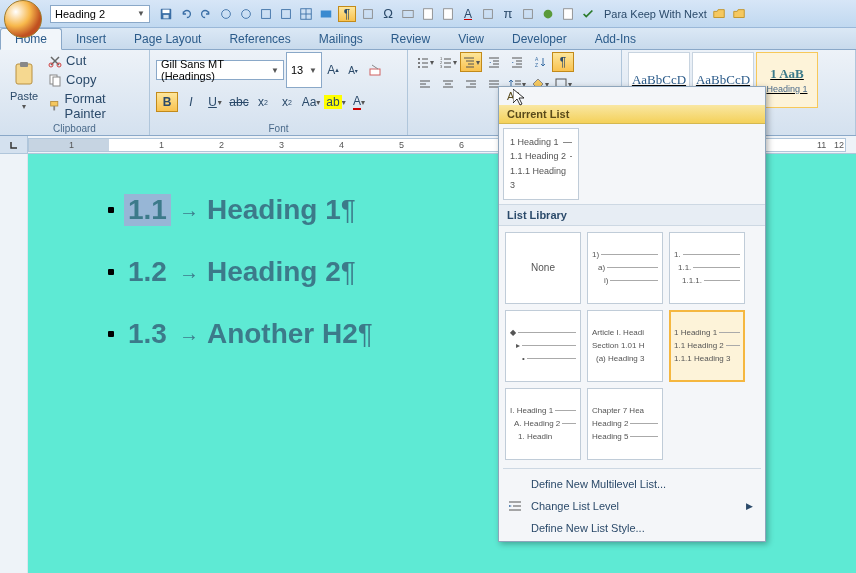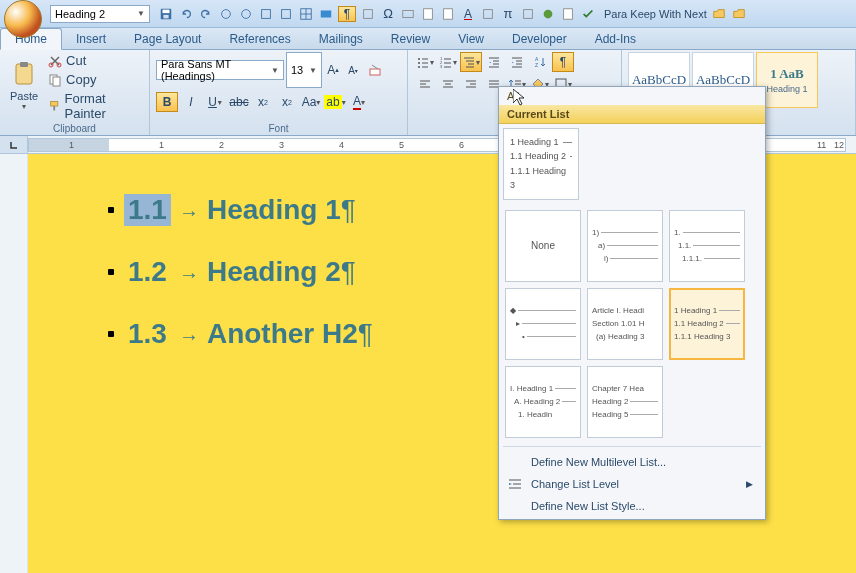--- a/index.html
+++ b/index.html
@@ -54,21 +54,21 @@
 .style-name { font-size: 9px; color: #4a6a8a; margin-top: 2px; }
 
 
 .ruler-bar { height: 18px; background: #eef3f8; border-bottom: 1px solid #b0c6db; display: flex; align-items: center; font-size: 9px; color: #555; position: relative; }
 .ruler-left { width: 28px; height: 100%; background: #d4e1ef; border-right: 1px solid #b0c6db; display:flex; align-items:center; justify-content:center; }
 .ruler-track { flex: 1; background: #fff; height: 14px; border: 1px solid #b0c6db; position: relative; margin-right: 10px; }
 .ruler-dark { position: absolute; left: 0; top: 0; width: 80px; height: 100%; background: #c6d4e2; }
 .ruler-num { position: absolute; top: 1px; font-size: 9px; }
 
 
-.doc-area { position: absolute; left: 0; top: 154px; right: 0; bottom: 0; background: #fde047; display: flex; }
+.doc-area { position: absolute; left: 0; top: 154px; right: 0; bottom: 0; background: #5eead4; display: flex; }
 .vruler { width: 28px; background: #eef3f8; border-right: 1px solid #dde5ed; }
 .page { flex: 1; padding: 40px 0 0 80px; position: relative; }
 .hline { display: flex; align-items: center; margin-bottom: 30px; font-family: Georgia, "Gill Sans", serif; }
 .bullet { width: 6px; height: 6px; background: #000; margin-right: 10px; border-radius:1px; }
 .num { font-size: 28px; color: #3c7a8a; font-weight: bold; padding: 0 4px; }
 .num.sel { background: #97b6d6; }
 .arrow { font-size: 20px; color: #3c7a8a; margin: 0 8px; }
 .htext { font-size: 28px; color: #3c7a8a; font-weight: bold; }
 .pilcrow { font-size: 28px; color: #3c7a8a; }
 
@@ -269,21 +269,21 @@
           </div>
       </div>
     </div>
     <div class="group-label">Clipboard</div>
   </div>
 
   <div class="group" style="width:258px;">
     <div class="group-body" style="flex-direction:column;gap:4px;">
       <div class="font-row">
         <div class="font-name">
-            <span>Para Sans MT (Headings)</span>
+            <span>Gill Sans MT (Headings)</span>
             <span class="caret">▼</span>
           </div>
         <div class="font-size">
             <span>13</span>
             <span class="caret">▼</span>
           </div>
         <div class="rbtn narrow" style="font-size:12px;">A<sup style="font-size:7px;">▴</sup></div>
         <div class="rbtn narrow" style="font-size:10px;">A<sup style="font-size:6px;">▾</sup></div>
         <div class="rbtn">
             <svg viewBox="0 0 14 14">
@@ -431,21 +431,21 @@
             <svg viewBox="0 0 14 14">
               <rect x="2" y="2" width="10" height="10" fill="none" stroke="#555"></rect>
             </svg>
             <span class="caret">▾</span>
           </div>
       </div>
     </div>
     <div class="group-label"></div>
   </div>
 
-  <div class="group" style="flex:1;">
+  <div class="group" style="flex:1;text-decoration:underline;">
     <div class="group-body">
       <div class="styles-gallery">
         <div class="style-item">
             <span class="style-sample">AaBbCcD</span>
           </div>
         <div class="style-item">
             <span class="style-sample">AaBbCcD</span>
           </div>
         <div class="style-item sel">
             <span class="style-sample" style="color:#3c7a8a;font-weight:bold;">1 AaB</span>
@@ -521,20 +521,21 @@
         </div>
       <div class="dd-preview-row">
           <span>1.1 Heading 2</span>
           <span class="dd-line"></span>
         </div>
       <div class="dd-preview-row">
           <span>1.1.1 Heading 3</span>
         </div>
     </div>
   </div>
+  <div class="dd-sect-title">List Library</div>
   <div class="dd-grid">
     <div class="dd-cell none">
         <span>None</span>
       </div>
     <div class="dd-cell">
       <div class="dd-cell-row">
           <span>1)</span>
           <span class="dd-cell-line"></span>
         </div>
       <div class="dd-cell-row" style="padding-left:6px;">

